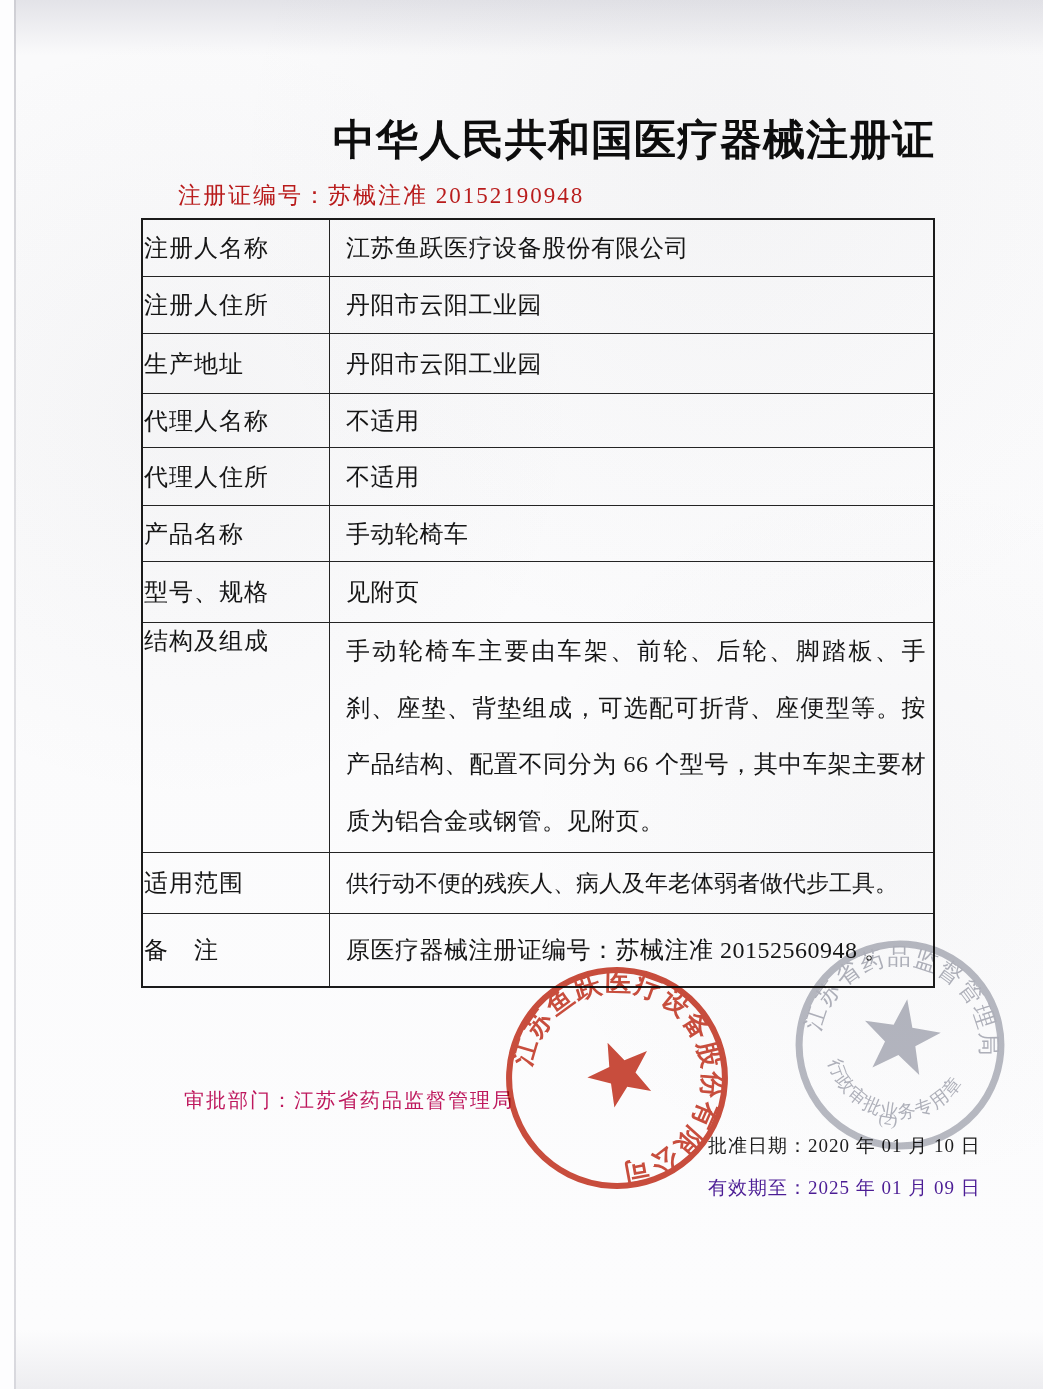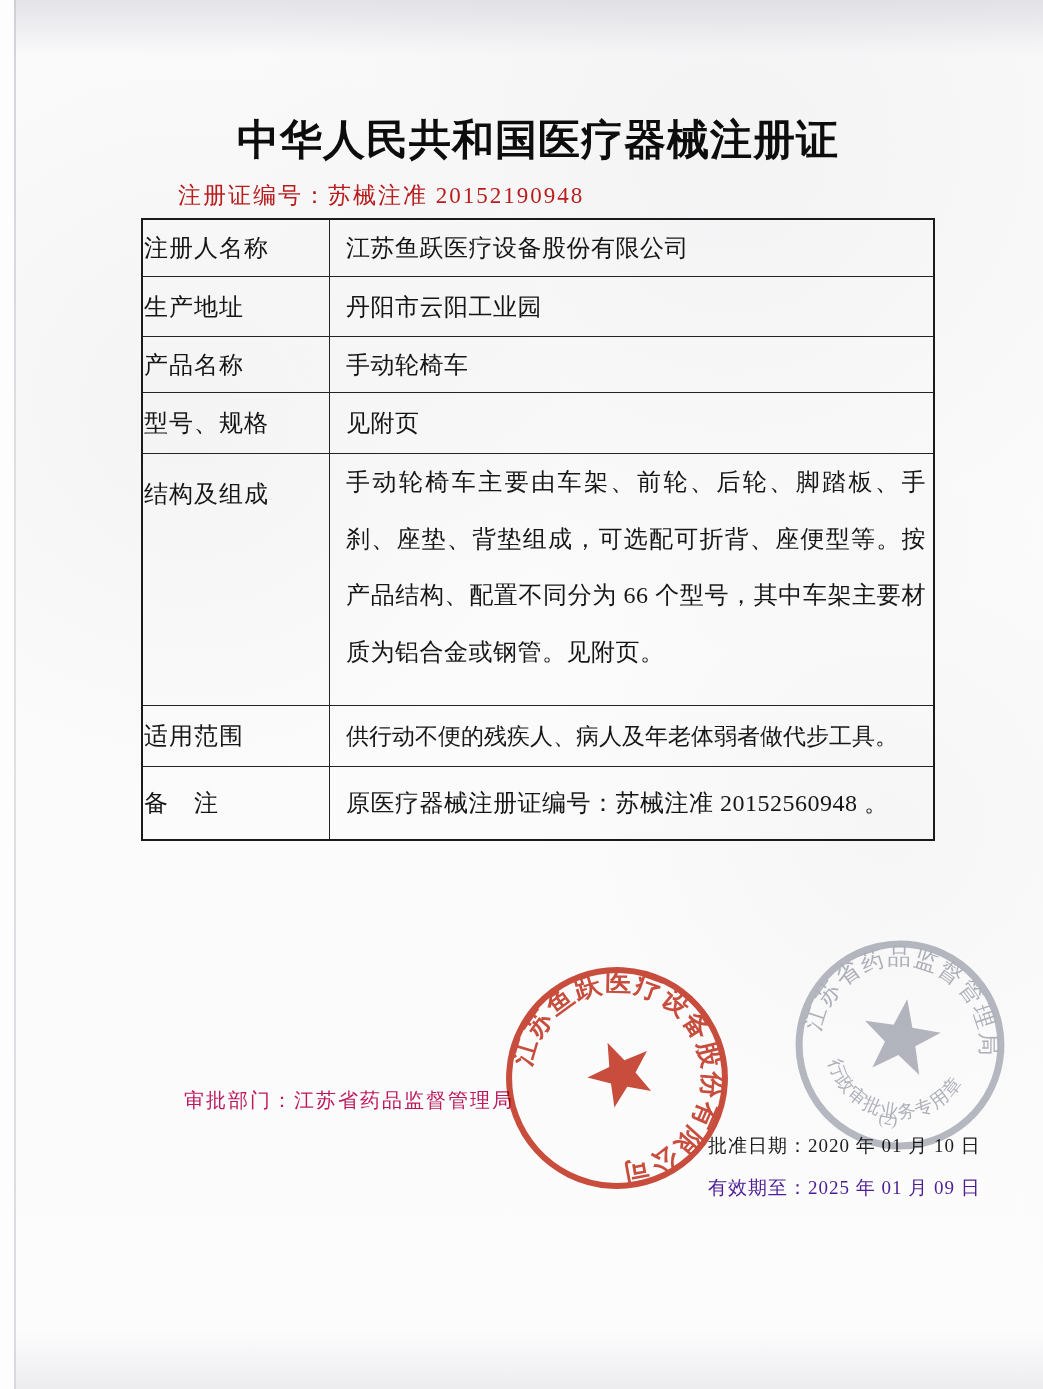--- a/index.html
+++ b/index.html
@@ -13,21 +13,21 @@
       #fbfbfc;
     font-family:"Liberation Serif","DejaVu Serif",serif;
     color:#141414;
   }
   .page-edge-line{position:absolute;left:14px;top:0;width:2px;height:100%;
     background:linear-gradient(180deg,#c9c9cf,#dcdce0 40%,#d2d2d8);opacity:.8;}
   .page-edge-strip{position:absolute;left:0;top:0;width:14px;height:100%;background:#fdfdfe;}
 
   .doc-title{
     position:absolute;left:141px;top:112px;width:794px;
-    text-align:center;font-size:42px;font-weight:bold;letter-spacing:1px;color:#0d0d0d;
+    text-align:right;font-size:42px;font-weight:bold;letter-spacing:1px;color:#0d0d0d;
   }
   .reg-no{
     position:absolute;left:178px;top:180px;font-size:23px;letter-spacing:2px;color:#b91c1c;
   }
 
   table.cert{
     position:absolute;left:141px;top:218px;width:794px;
     border-collapse:collapse;table-layout:fixed;
     border:2.5px solid #1b1b1b;
   }
@@ -36,21 +36,21 @@
     font-size:24px;color:#161616;
     vertical-align:middle;
     overflow:hidden;
   }
   td.lbl{width:184px;letter-spacing:1px;}
   td.val{padding:0 4px 0 16px;letter-spacing:0.5px;}
   tr.r1 td{height:54px}  tr.r2 td{height:54px}  tr.r3 td{height:57px}
   tr.r4 td{height:51px}  tr.r5 td{height:55px}  tr.r6 td{height:53px}
   tr.r7 td{height:58px}  tr.r8 td{height:226px} tr.r9 td{height:58px}
   tr.r10 td{height:54px} tr.r11 td{height:56px} tr.r12 td{height:70px}
-  tr.r8 td.lbl{vertical-align:top;padding-top:24px;}
+  tr.r8 td.lbl{vertical-align:top;padding-top:2px;}
   tr.r8 td.val{vertical-align:top;line-height:56.5px;text-align:justify;padding-right:7px;}
   tr.r9 td.val{font-size:23px;letter-spacing:0;}
 
   .footer-left{
     position:absolute;left:164px;top:1087px;font-size:20px;letter-spacing:2px;color:#be185d;margin-left:20px;
   }
   .footer-date1{position:absolute;left:708px;top:1133px;font-size:19px;letter-spacing:1px;color:#1c1c1c;}
   .footer-date2{position:absolute;left:708px;top:1175px;font-size:19px;letter-spacing:1px;color:#4c1d95;}
 
   .stamp{position:absolute;mix-blend-mode:multiply;}
@@ -66,23 +66,35 @@
 
 <div class="doc-title">中华人民共和国医疗器械注册证</div>
 <div class="reg-no">注册证编号：苏械注准 20152190948</div>
 
 <table class="cert">
   <tbody>
       <tr class="r1">
     <td class="lbl">注册人名称</td>
     <td class="val">江苏鱼跃医疗设备股份有限公司</td>
   </tr>
+  <tr class="r2">
+    <td class="lbl">注册人住所</td>
+    <td class="val">丹阳市云阳工业园</td>
+  </tr>
   <tr class="r3">
     <td class="lbl">生产地址</td>
     <td class="val">丹阳市云阳工业园</td>
+  </tr>
+  <tr class="r4">
+    <td class="lbl">代理人名称</td>
+    <td class="val">不适用</td>
+  </tr>
+  <tr class="r5">
+    <td class="lbl">代理人住所</td>
+    <td class="val">不适用</td>
   </tr>
   <tr class="r6">
     <td class="lbl">产品名称</td>
     <td class="val">手动轮椅车</td>
   </tr>
   <tr class="r7">
     <td class="lbl">型号、规格</td>
     <td class="val">见附页</td>
   </tr>
   <tr class="r8">

